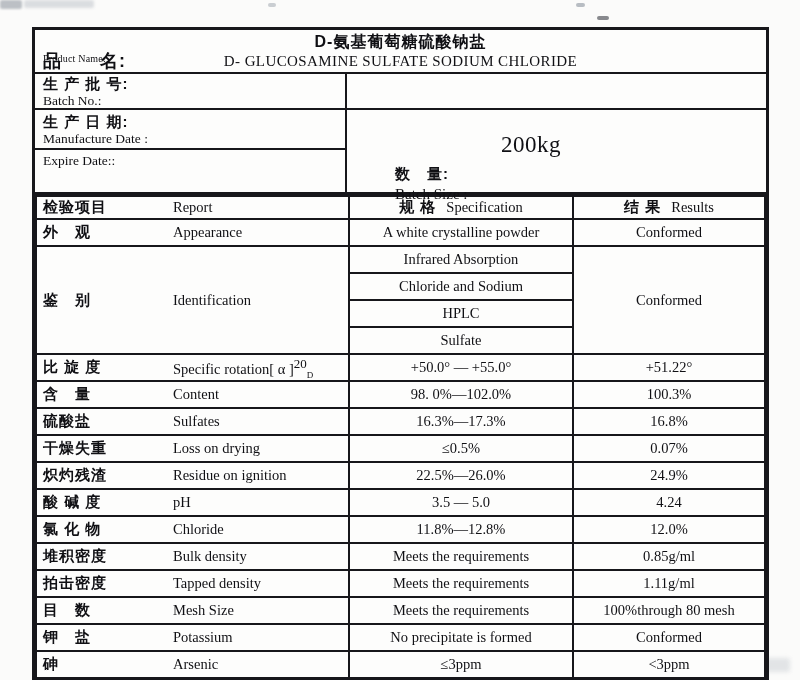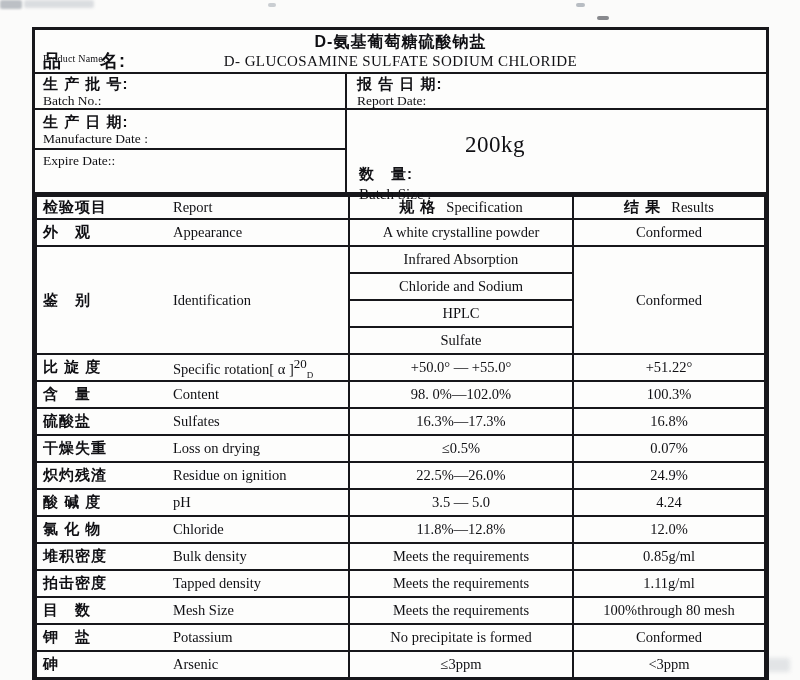--- a/index.html
+++ b/index.html
@@ -30,21 +30,21 @@
   .row-product .l1 .lbl { font-size:18px; top:3px;margin-top:16px; }
   .row-product .l2 .lbl { font-size:10px; letter-spacing:0.2px; }
 
   .row-split { display:flex; border-bottom:2px solid #17171b; }
   .row-batch { height:36px; }
   .cell-l { width:312px; border-right:2px solid #17171b; padding:1px 0 0 8px; }
   .cell-r { flex:1; padding:1px 0 0 10px; }
   .lab-cn { display:block; font-size:15px; line-height:18px; }
   .lab-en { display:block; font-size:13.5px; line-height:16px; }
 
-  .row-dates { height:85px; border-bottom:3px solid #17171b; }
+  .row-dates { height:85px; border-bottom:3px solid #17171b;gap:36px; }
   .row-dates .cell-l { padding:0; display:flex; flex-direction:column; }
   .sub-a { height:40px; border-bottom:2px solid #17171b; padding:2px 0 0 8px; }
   .sub-b { flex:1; padding:3px 0 0 8px; }
   .sub-a .lab-cn, .sub-b .lab-cn { line-height:19px; }
   .qty-cell { position:relative; }
   .qty-labels { position:absolute; left:12px; top:20px;margin-top:34px; }
   .qty-labels .lab-cn { font-size:15px; line-height:20px; }
   .qty-labels .lab-en { font-size:15px; line-height:20px; }
   .qty-value { position:absolute; left:118px; top:22px; font-size:23px; letter-spacing:0.5px; }
 
@@ -85,24 +85,20 @@
       <span class="lbl en">Product Name:</span>
       <span class="en">D- GLUCOSAMINE SULFATE SODIUM CHLORIDE</span>
     </div>
   </div>
 
   <div class="row-split row-batch">
     <div class="cell-l">
       <span class="lab-cn cn">生 产 批 号:</span>
       <span class="lab-en en">Batch  No.:</span>
     </div>
-    <div class="cell-r">
-      <span class="lab-cn cn">报 告 日 期:</span>
-      <span class="lab-en en">Report Date:</span>
-    </div>
   </div>
 
   <div class="row-split row-dates">
     <div class="cell-l">
       <div class="sub-a">
         <span class="lab-cn cn">生 产 日 期:</span>
         <span class="lab-en en">Manufacture Date :</span>
       </div>
       <div class="sub-b">
         <span class="lab-en en">Expire Date::</span>

